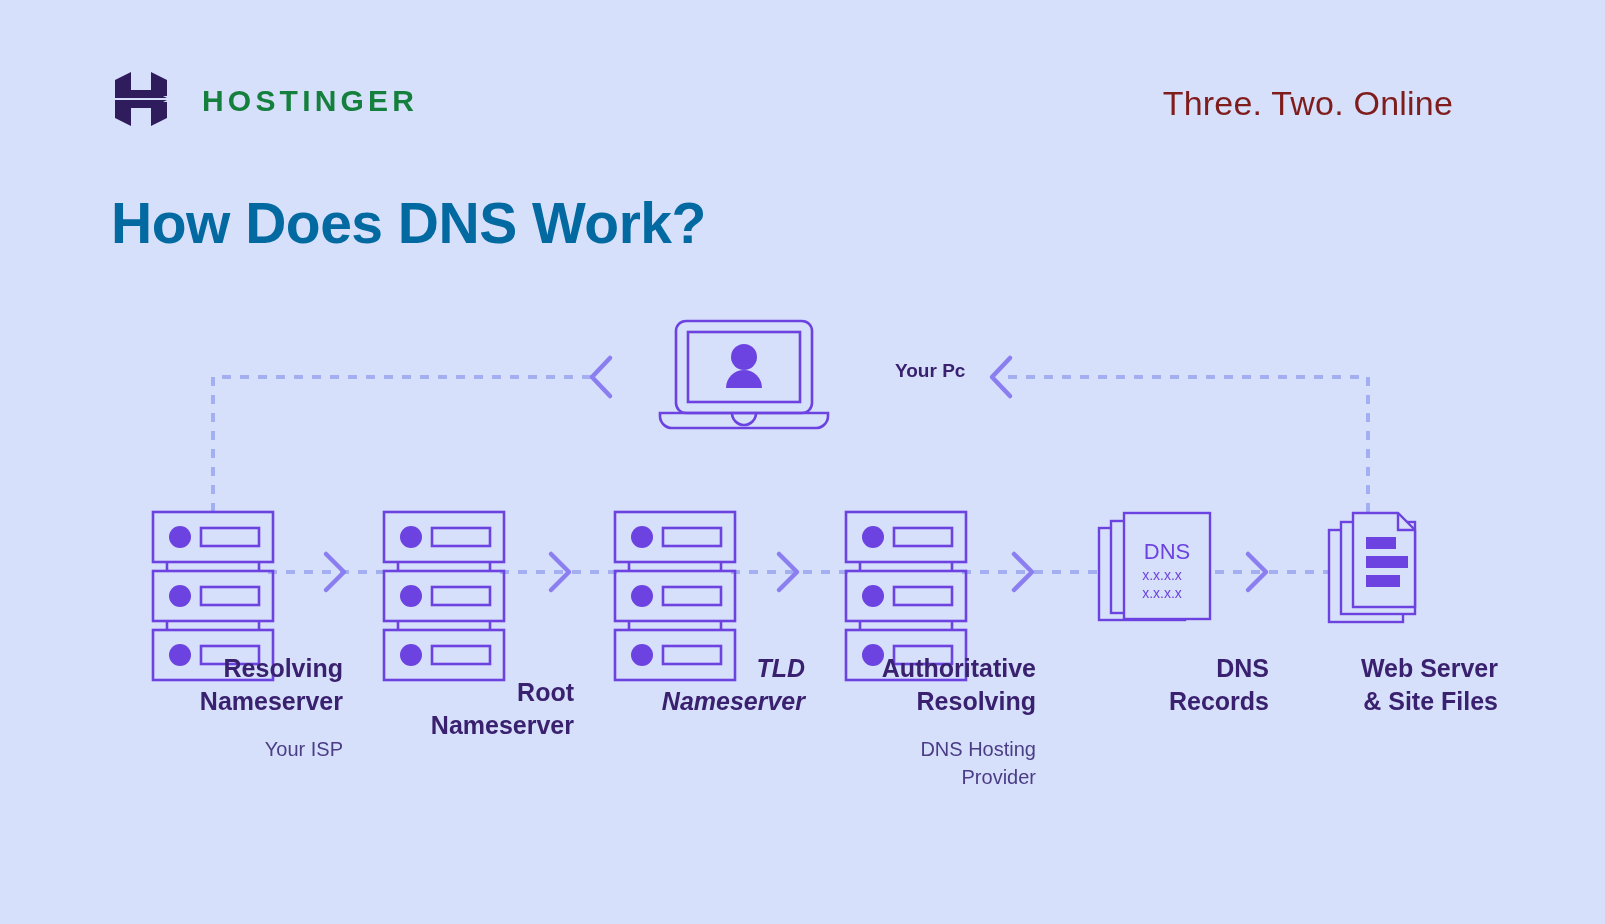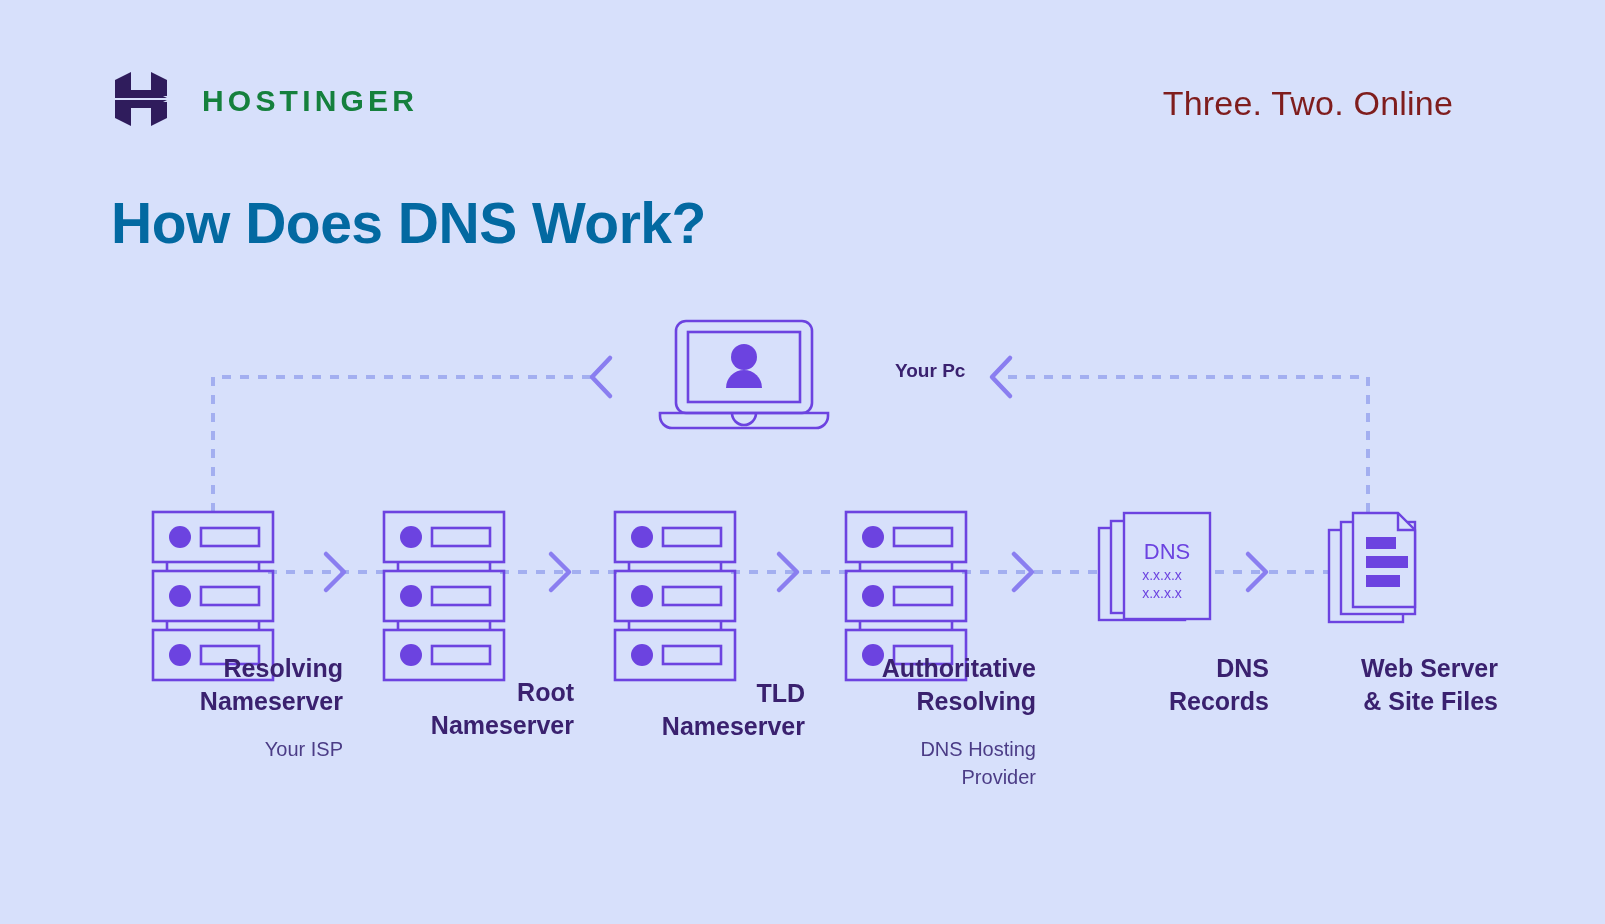--- a/index.html
+++ b/index.html
@@ -241,21 +241,21 @@
 Nameserver</div>
   <div class="node-sub">Your ISP</div>
 </div>
 
 <div class="node-label" style="left:314px; top:676px;">
   <div class="node-title">Root
 Nameserver</div>
   <div class="node-sub"></div>
 </div>
 
-<div class="node-label" style="left:545px; top:677px;">
+<div class="node-label" style="left:545px; top:652px;font-style:italic;">
   <div class="node-title">TLD
 Nameserver</div>
 </div>
 
 <div class="node-label" style="left:776px; top:652px;">
   <div class="node-title">Authoritative
 Resolving</div>
   <div class="node-sub">DNS Hosting
 Provider</div>
 </div>

